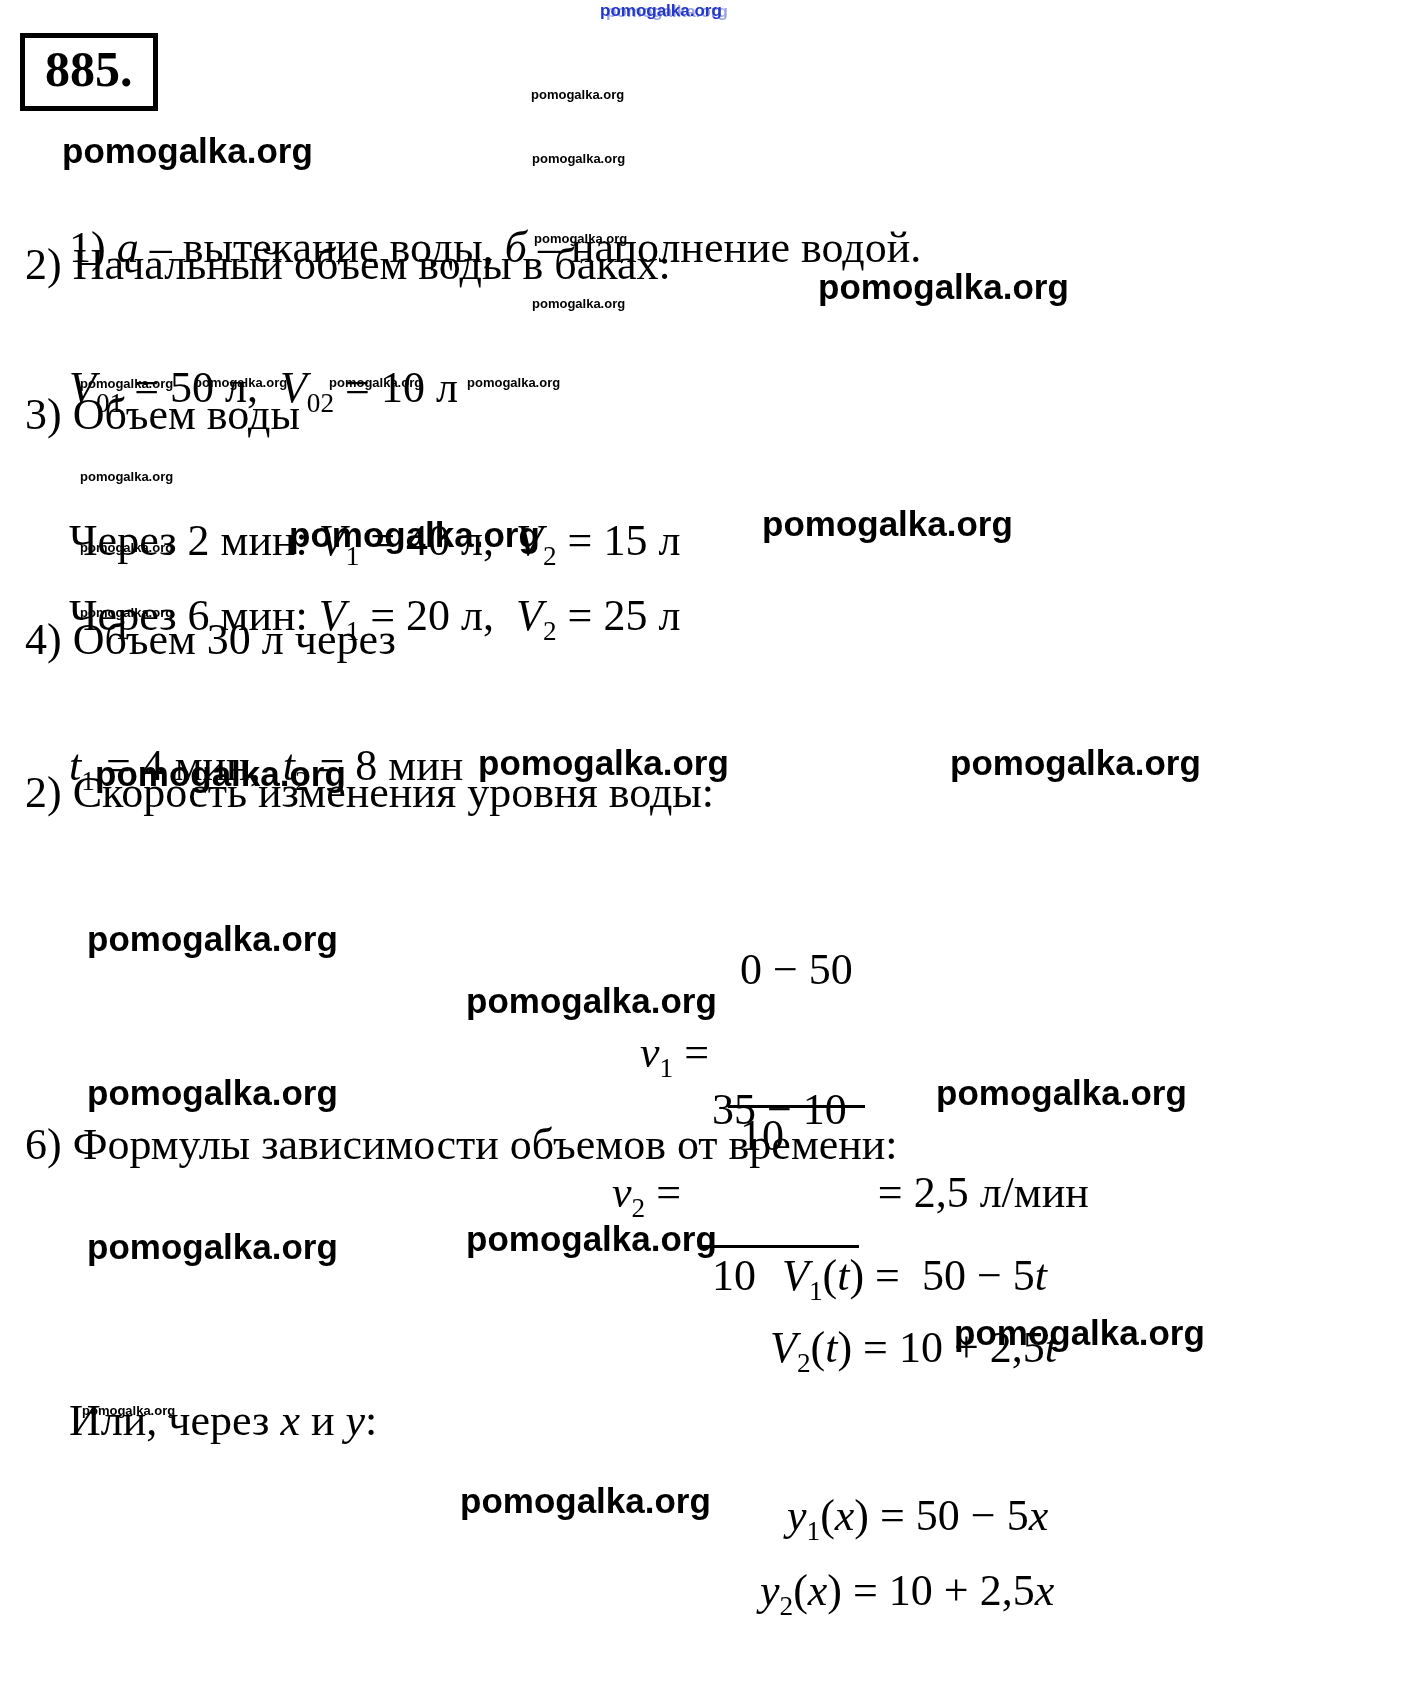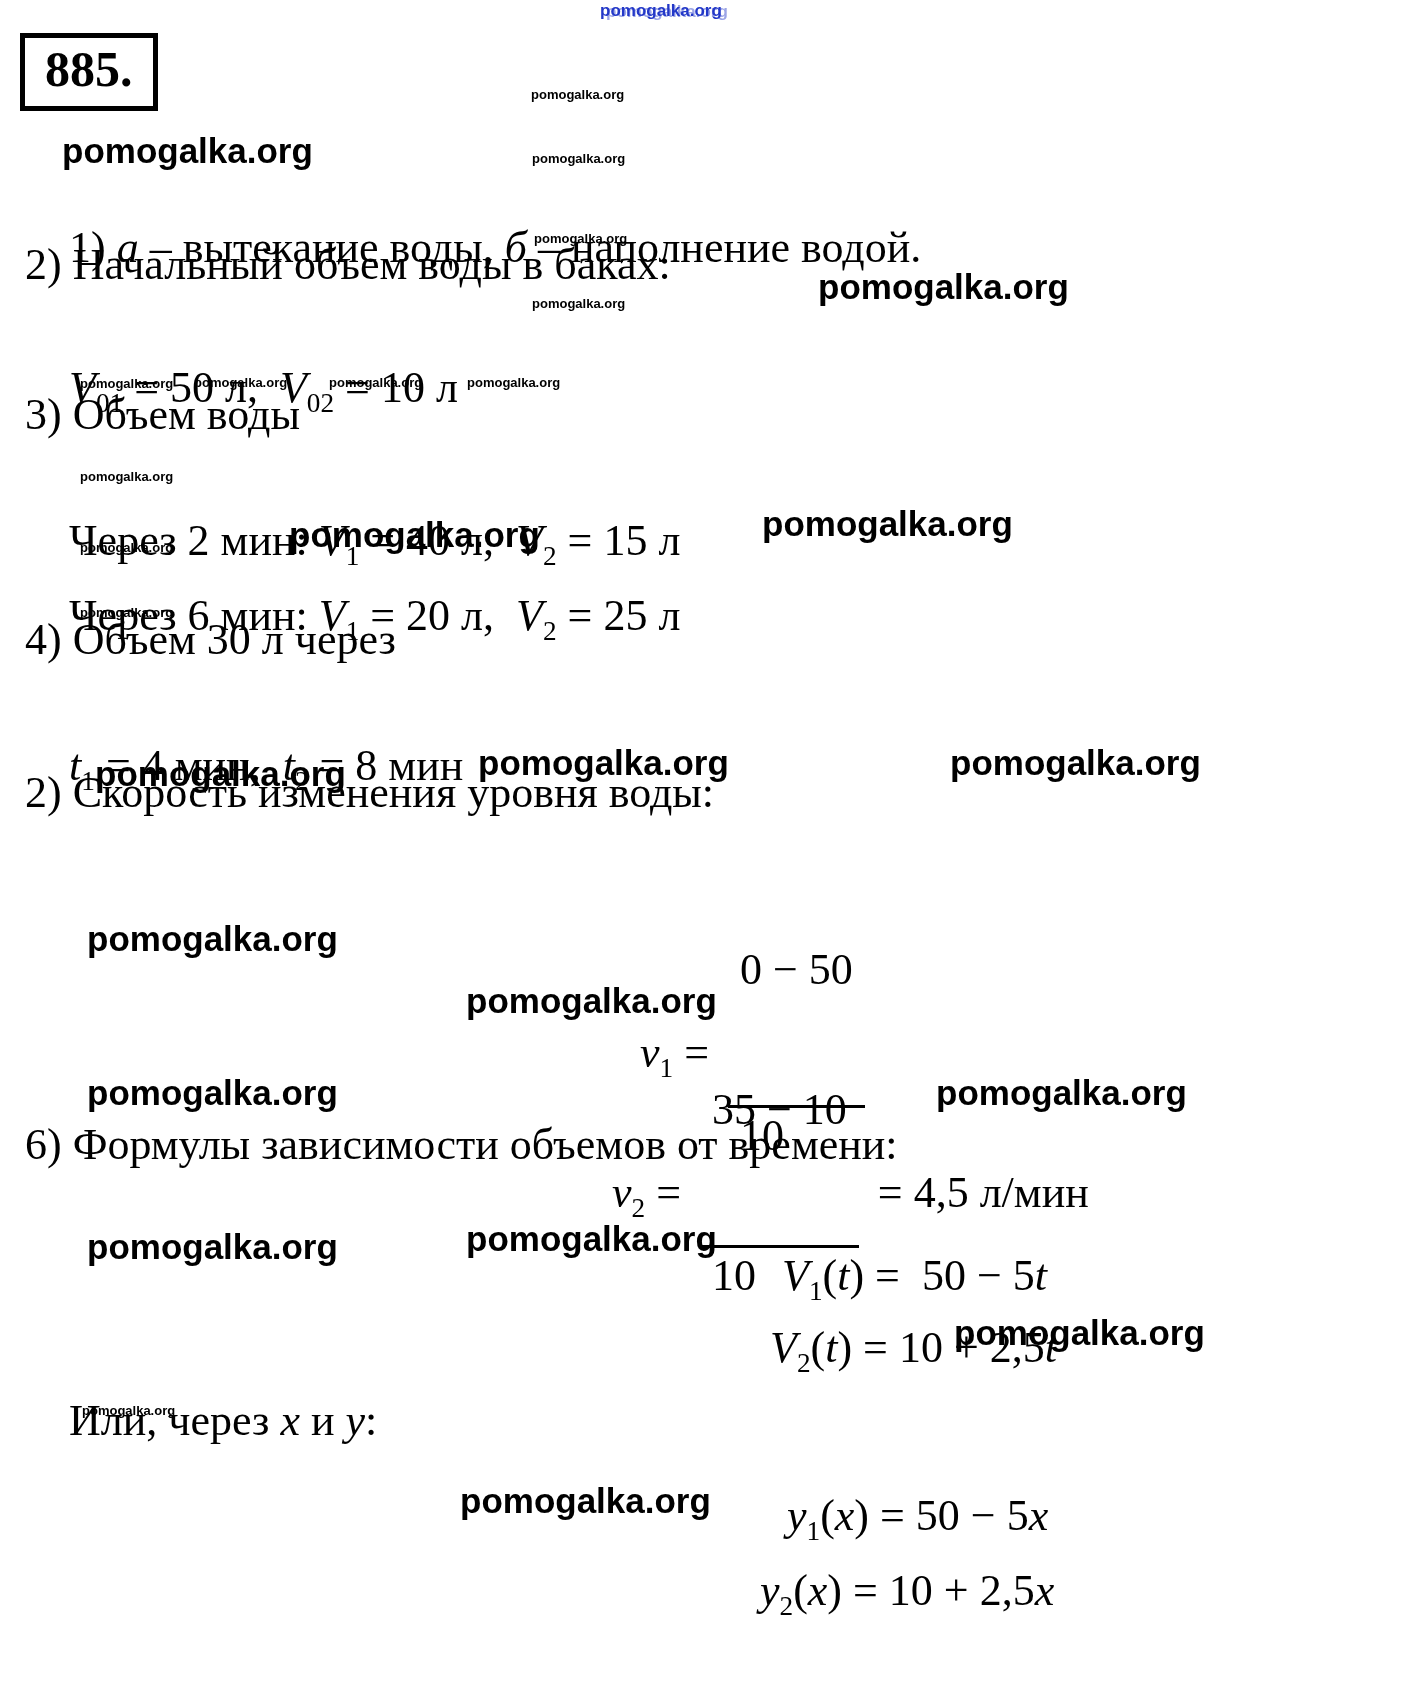--- a/index.html
+++ b/index.html
@@ -133,21 +133,21 @@
       <span class="den">10</span>
     </span>
   </div>
 
   <div class="eq" style="left:612px;top:982px;">
     <span><span class="iv">v</span><sub class="ms">2</sub><span> = </span></span>
     <span class="frac">
       <span class="num">35 − 10</span>
       <span class="den">10</span>
     </span>
-    <span> = 4,5 л/мин</span>
+    <span> = 2,5 л/мин</span>
   </div>
 
   <div class="line" style="left:25px;top:1120px;">6) Формулы зависимости объемов от времени:</div>
 
   <div class="line" style="left:738px;top:1200px;">
     <span class="iv">V</span><sub class="ms">1</sub><span>(</span><span class="iv">t</span><span>) =  50 − 5</span><span class="iv">t</span>
   </div>
 
   <div class="line" style="left:726px;top:1272px;">
     <span class="iv">V</span><sub class="ms">2</sub><span>(</span><span class="iv">t</span><span>) = 10 + 2,5</span><span class="iv">t</span>

